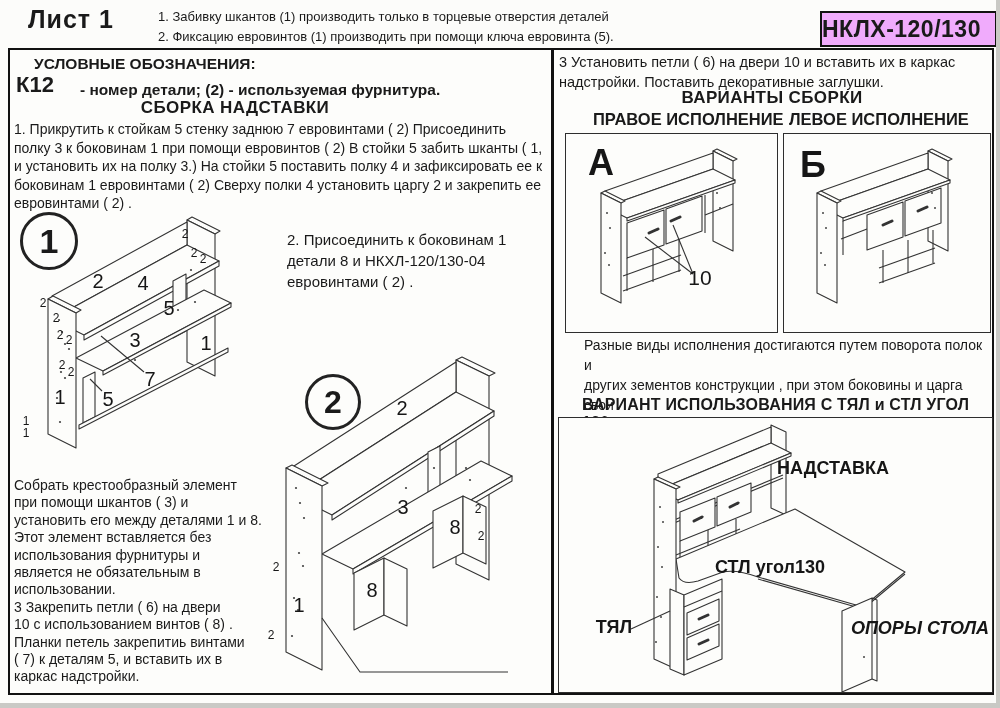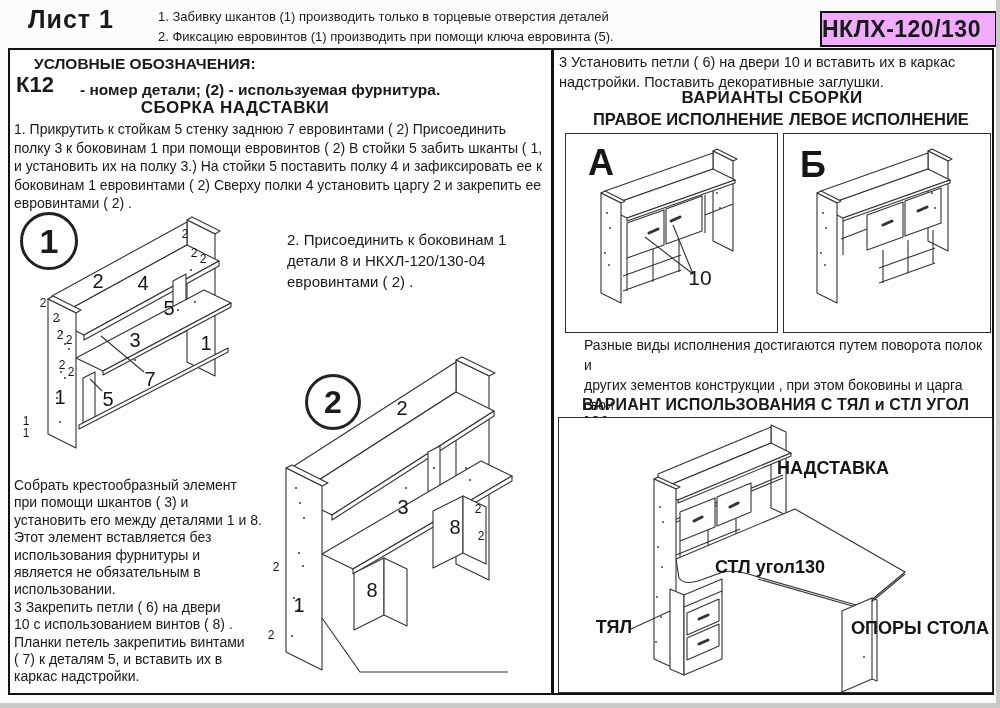--- a/index.html
+++ b/index.html
@@ -279,21 +279,21 @@
       <circle class="dot" cx="99" cy="180" r="1"></circle>
         <circle class="dot" cx="103" cy="200" r="1"></circle>
       <circle class="dot" cx="98" cy="225" r="1"></circle>
       <circle class="dot" cx="306" cy="210" r="1"></circle>
         <circle class="dot" cx="306" cy="240" r="1"></circle>
     </g>
   </svg>
   <span class="plbl lbl-hutch abs cc" style="left:833px;top:468px;">НАДСТАВКА</span>
   <span class="plbl lbl-desk abs cc" style="left:770px;top:561px;margin-top:6px;">СТЛ угол130</span>
   <span class="plbl lbl-side abs cc" style="left:614px;top:627px;">ТЯЛ</span>
-  <span class="plbl lbl-supports abs cc" style="left:920px;top:628px;">ОПОРЫ СТОЛА</span>
+  <span class="plbl lbl-supports abs cc" style="left:920px;top:628px;font-style:italic;">ОПОРЫ СТОЛА</span>
 
   <div></div>
   <div></div>
   <div></div>
 
   <div class="abs edge-r"></div>
   <div class="abs edge-b"></div>
 
 <span class="plbl" style="left: 98px; top: 281px; font-size: 20px;">2</span>
     <span class="plbl" style="left: 143px; top: 283px; font-size: 20px;">4</span>

